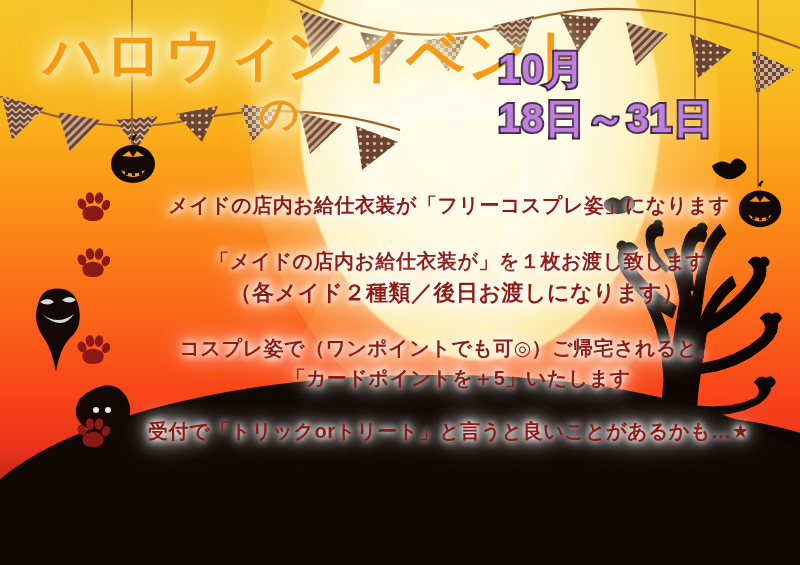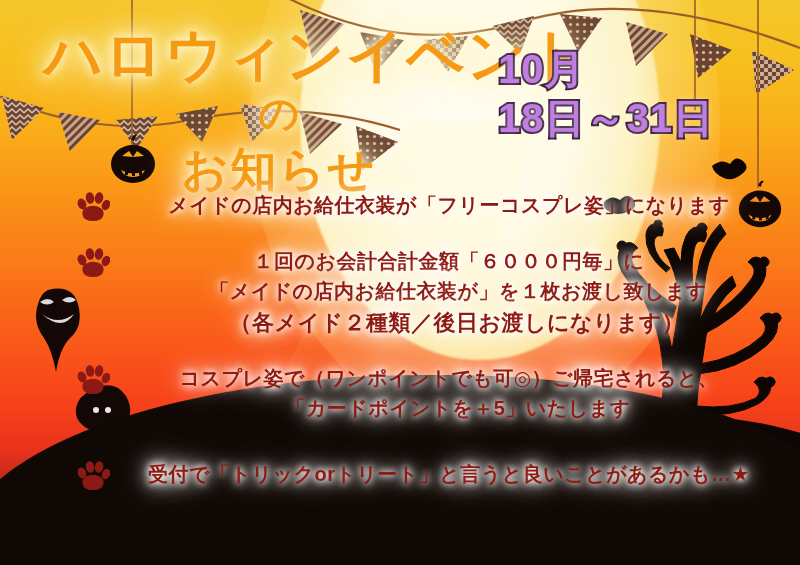--- a/index.html
+++ b/index.html
@@ -170,21 +170,21 @@
     text-shadow:
       0 0 6px #fff, 0 0 10px #fff, 0 0 16px #fff,
       0 0 24px rgba(255,255,255,0.92), 0 0 34px rgba(255,255,255,0.75);
   }
   .line.indent { padding-left: 18px; }
   .line.small { font-size: 22px; padding-left: 16px; }
 
   
   #b1 { margin-bottom: 26px; }
   #b2 { margin-bottom: 24px; }
-  #b3 { margin-bottom: 36px; }
+  #b3 { margin-bottom: 23px; }
 </style>
 </head>
 <body>
 
 <div id="poster">
 
   <div class="moon-glow"></div>
   <div class="moon"></div>
   <div class="moon-beam"></div>
 
@@ -355,21 +355,20 @@
   <svg style="position:absolute;left:600px;top:452px;width:60px;height:22px;" viewBox="0 0 60 22">
     <path d="M4 12 q7 -9 12 -2 q4 -7 8 0 q5 -7 12 2 q-8 -2 -12 4 q-4 -6 -8 -1 q-5 -6 -12 -3 Z" fill="#140806"></path>
   </svg>
 
   <div class="ground2"></div>
   <div class="ground"></div>
 
   <div class="title-block">
     <div class="title-main">ハロウィンイベント</div>
     <div class="title-no">の</div>
-    <div class="title-sub">お知らせ</div>
   </div>
 
   <div class="date-block">
     <div class="date-month">10月</div>
     <div class="date-range">18日～31日</div>
   </div>
 
   <div class="list">
 
     <div class="bullet" id="b1">
@@ -391,21 +390,20 @@
       <svg class="paw" viewBox="0 0 34 32">
         <g fill="#8b1a16">
           <ellipse cx="6" cy="12" rx="4.2" ry="5.6" transform="rotate(-22 6 12)"></ellipse>
           <ellipse cx="14" cy="6" rx="4.2" ry="5.8" transform="rotate(-8 14 6)"></ellipse>
           <ellipse cx="23" cy="6" rx="4.2" ry="5.8" transform="rotate(10 23 6)"></ellipse>
           <ellipse cx="30" cy="13" rx="4.0" ry="5.4" transform="rotate(26 30 13)"></ellipse>
           <path d="M17 29 q-9 0 -10.5 -6 q-1.4 -6 6 -8.5 q4.5 -1.6 9 0 q7.4 2.5 6 8.5 q-1.5 6 -10.5 6 Z"></path>
         </g>
       </svg>
       <div class="lines">
-        <div class="line">１回のお会計合計金額「６０００円毎」に</div>
         <div class="line indent">「メイドの店内お給仕衣装が」を１枚お渡し致します</div>
         <div class="line small">（各メイド２種類／後日お渡しになります）</div>
       </div>
     </div>
 
     <div class="bullet" id="b3">
       <svg class="paw" viewBox="0 0 34 32">
         <g fill="#8b1a16">
           <ellipse cx="6" cy="12" rx="4.2" ry="5.6" transform="rotate(-22 6 12)"></ellipse>
           <ellipse cx="14" cy="6" rx="4.2" ry="5.8" transform="rotate(-8 14 6)"></ellipse>

